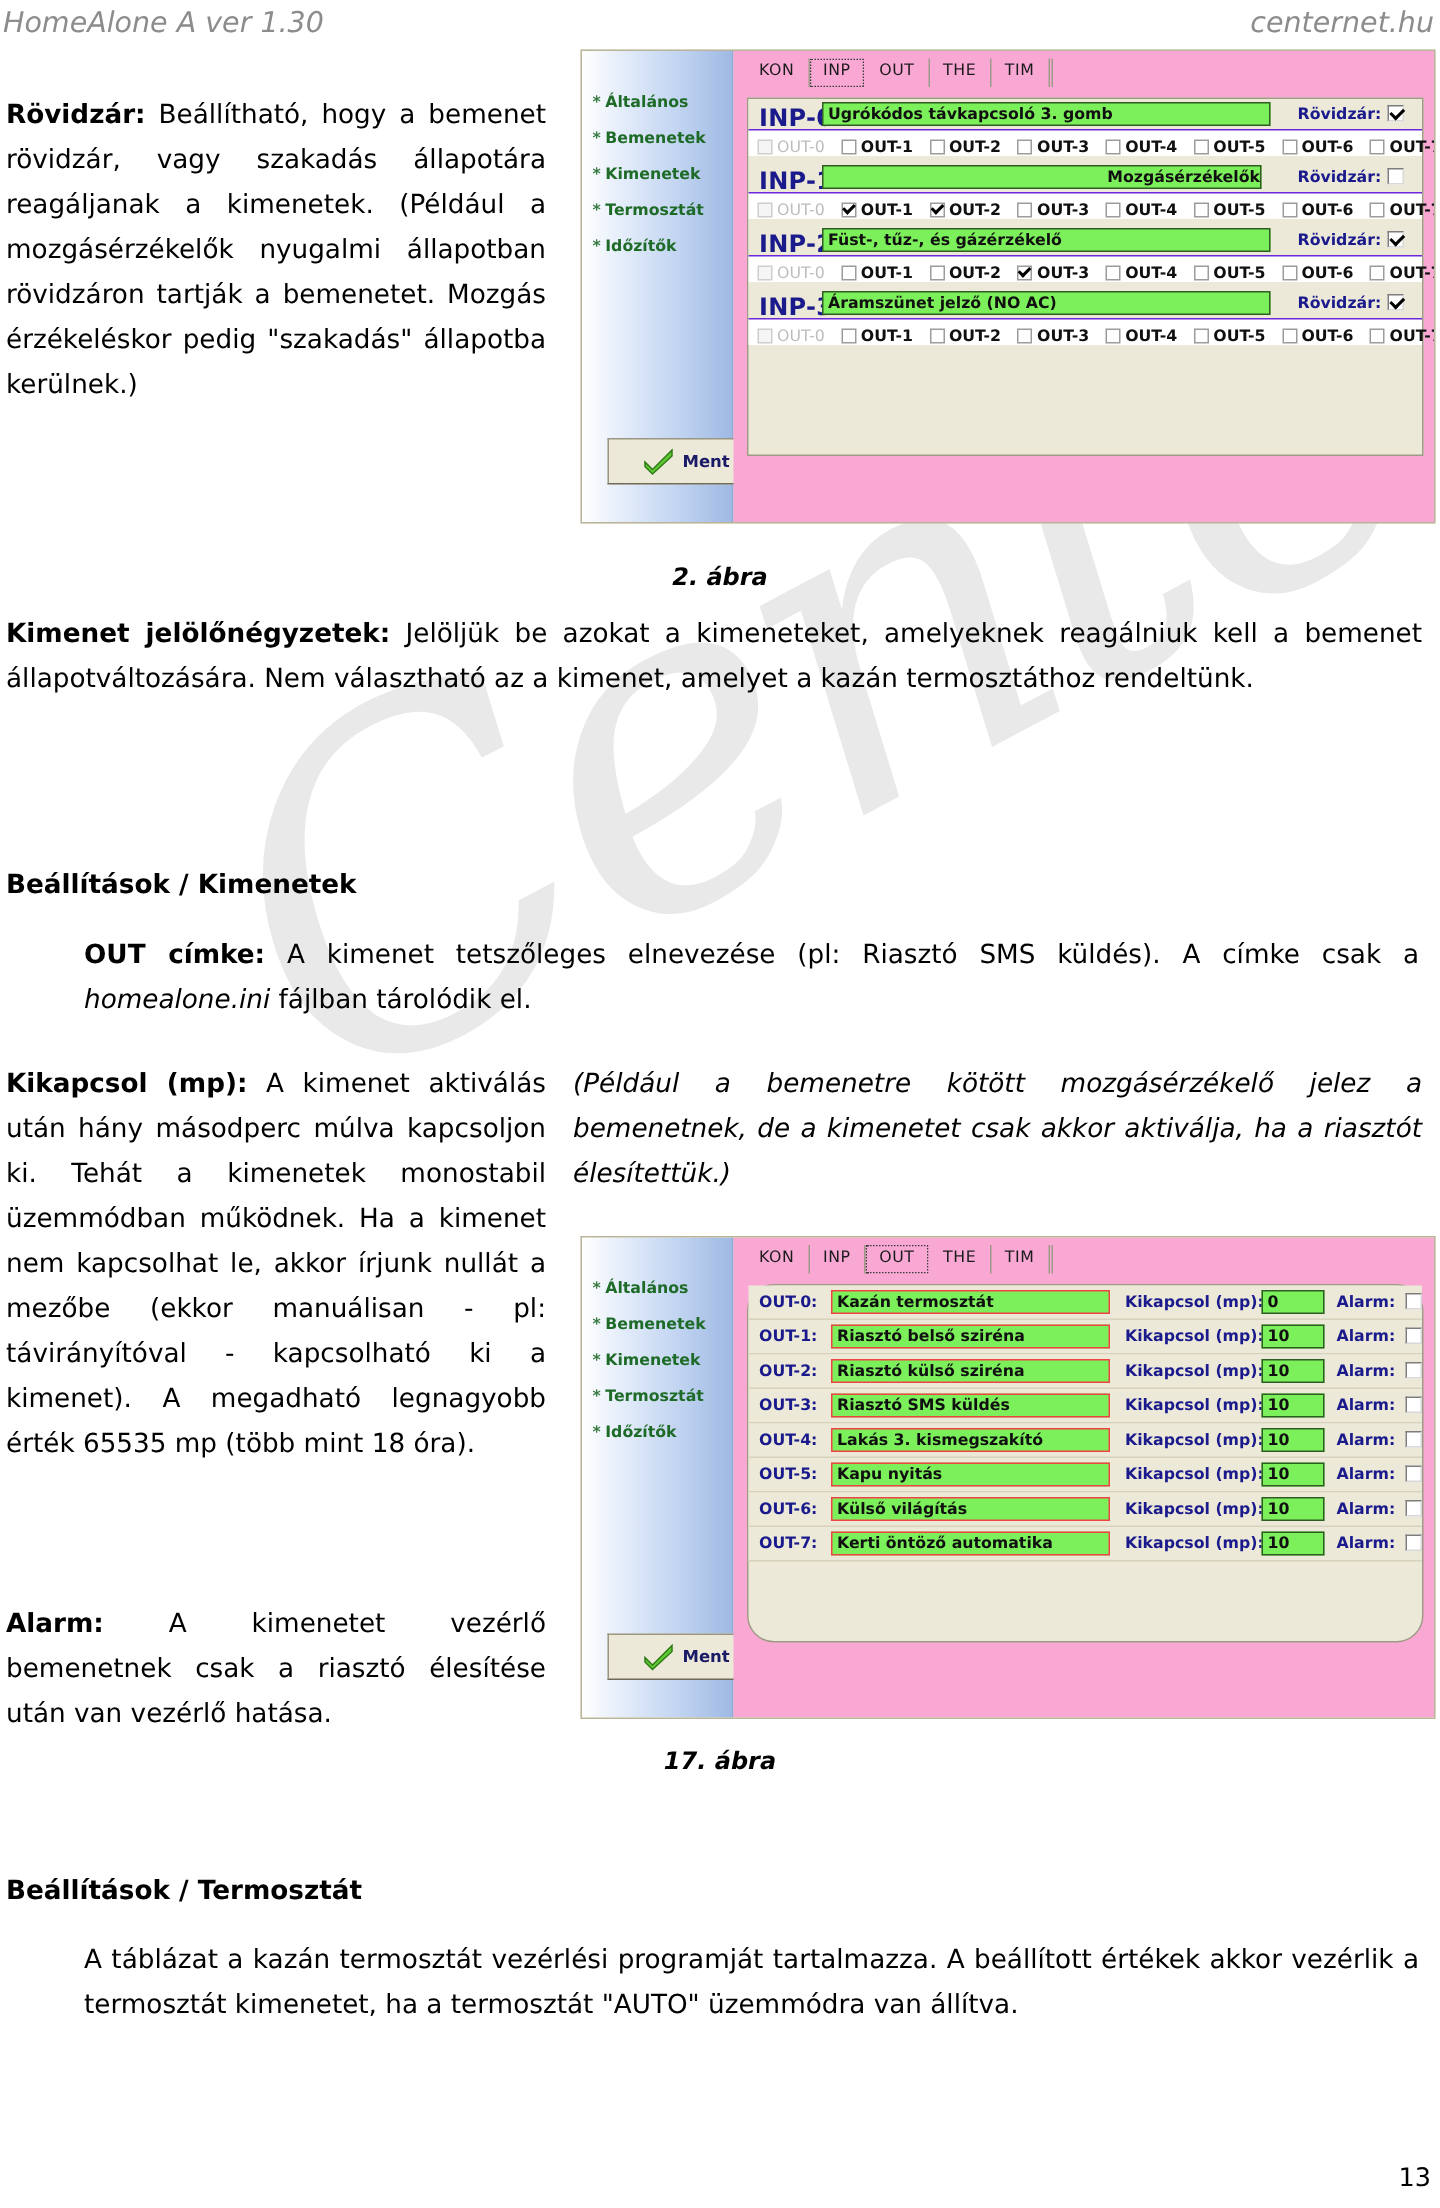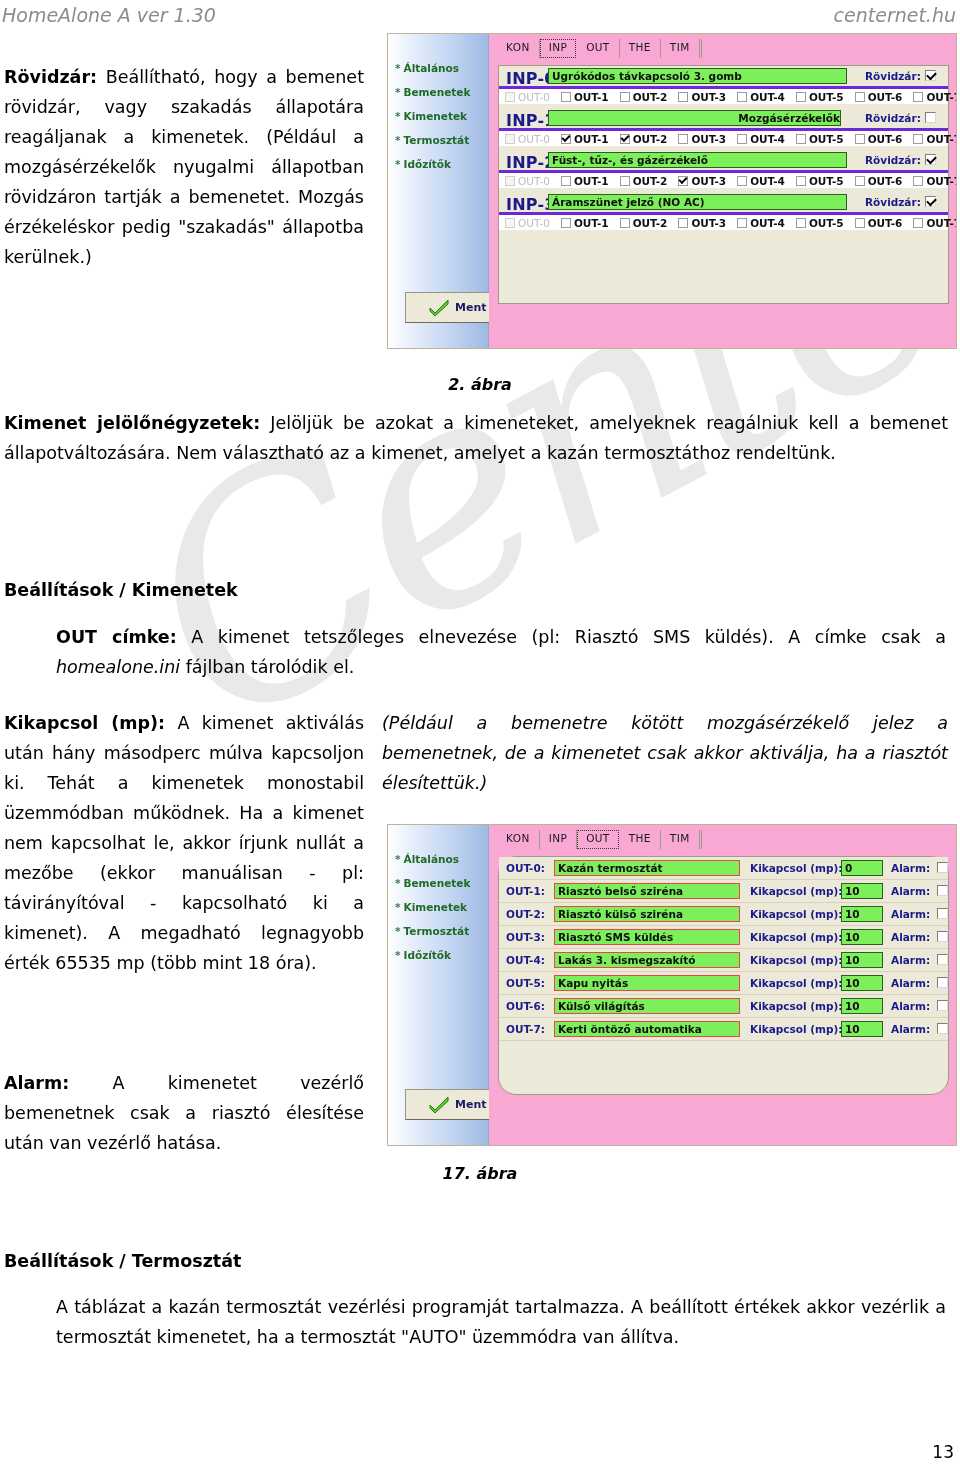--- a/index.html
+++ b/index.html
@@ -239,23 +239,23 @@
     width: 7px; height: 4px;
     border-left: 2px solid #000;
     border-bottom: 2px solid #000;
     transform: rotate(-45deg);
   }
 
   .outrow {
     position: relative;
     height: 18px;
     background: #ffffff;
-    border-top: 3px solid #6d28d9;
+    border-top: 1px solid #6d28d9;
     display: flex;
-    align-items: center;
+    align-items: flex-end;
     padding-left: 6px;
     box-sizing: border-box;
   }
   .outchk {
     display: flex;
     align-items: center;
     gap: 3px;
     margin-right: 11px;
     white-space: nowrap;
   }

